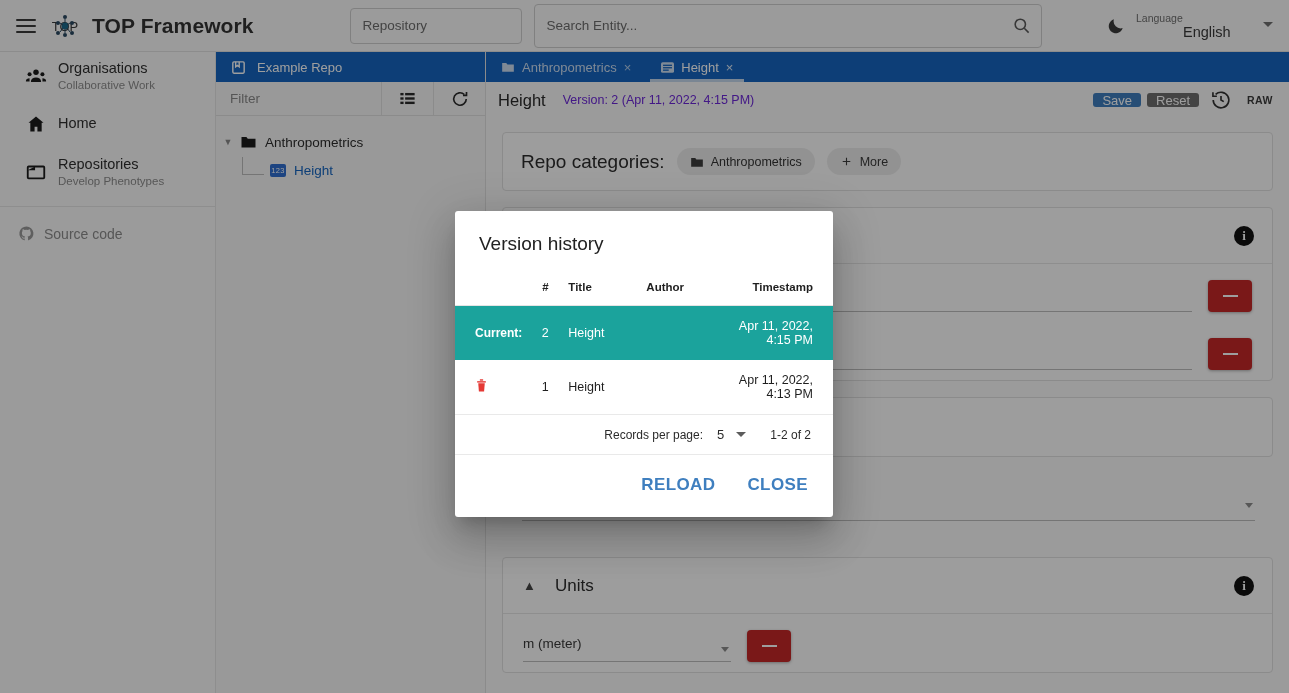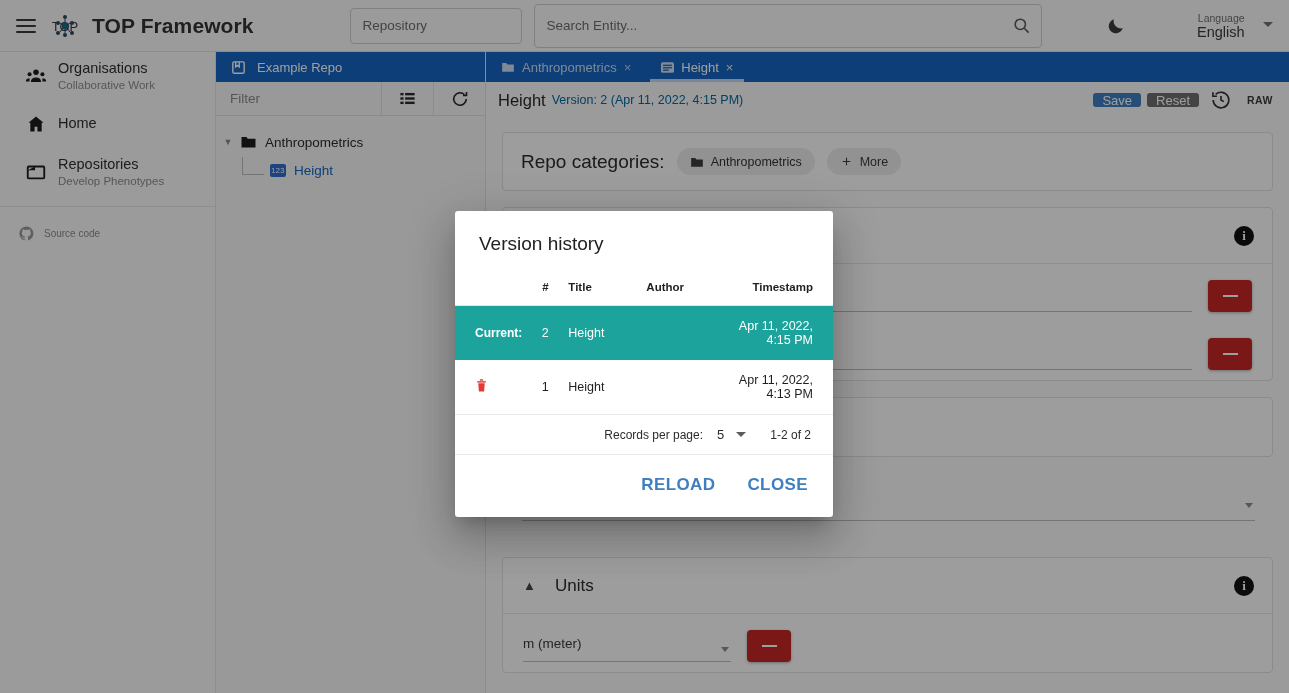--- a/index.html
+++ b/index.html
@@ -42,21 +42,21 @@
   }
   .search-box {
     margin-left: 12px; width: 508px; height: 44px;
     border: 1px solid #cfcfcf; border-radius: 4px;
     display: flex; align-items: center; padding: 0 10px 0 12px;
     font-size: 13.5px; color: #6d6d6d; background: #fafafa;
   }
   .search-box .ph { flex: 1; }
   .header-right {
     position: absolute; right: 0; top: 0; height: 52px; width: 209px;
-    display: flex; align-items: center; gap: 24px; padding-left: 26px; text-align: right;
+    display: flex; align-items: center; gap: 10px; padding-left: 26px;
   }
   .lang-block { line-height: 1.15; }
   .lang-label { font-size: 10.5px; color: #6f6f6f; }
   .lang-value { font-size: 14.5px; color: #3a3a3a; margin-left: 47px; }
   .caret-down {
     position: absolute; right: 16px; top: 22px;
     width: 0; height: 0; border-left: 5px solid transparent;
     border-right: 5px solid transparent; border-top: 5px solid #707070;
   }
 
@@ -65,21 +65,21 @@
     position: absolute; top: 52px; left: 0; width: 216px; bottom: 0;
     background: #fafafa; border-right: 1px solid #e6e6e6; z-index: 4;
   }
   .nav-item { display: flex; align-items: center; height: 48px; padding-left: 14px; cursor: pointer; }
   .nav-icon { width: 44px; display: flex; justify-content: center; align-items: center; flex: none; }
   .nav-text { line-height: 1.22; }
   .nav-title { font-size: 14.5px; color: #2f2f2f; }
   .nav-sub { font-size: 11.5px; color: #8c8c8c; }
   .nav-divider { margin: 10px 0 0 0; border-top: 1px solid #e6e6e6; }
   .source-code { display: flex; align-items: center; gap: 9px; padding: 18px 0 0 18px; cursor: pointer; }
-  .source-code span { font-size: 10px; color: #8c8c8c; }
+  .source-code span { font-size: 14px; color: #8c8c8c; }
 
   
   .tree-panel {
     position: absolute; top: 52px; left: 216px; width: 270px; bottom: 0;
     background: #f7f7f7; border-right: 1px solid #e0e0e0; z-index: 3;
   }
   .repo-bar {
     height: 30px; background: #1565c0; color: #fff;
     display: flex; align-items: center; gap: 10px; padding-left: 14px;
     font-size: 13px;
@@ -109,21 +109,21 @@
     display: flex; align-items: center; gap: 7px; padding: 0 15px;
     color: #cdddf1; font-size: 13px; cursor: pointer; position: relative;
   }
   .tab.active { color: #ffffff; }
   .tab.active::after {
     content: ""; position: absolute; left: 4px; right: 4px; bottom: 0; height: 3px; background: #c6d9ee;
   }
   .tab .x { font-size: 13px; opacity: .85; }
   .toolbar { height: 36px; display: flex; align-items: center; padding: 0 0 0 12px; background: #fafafa; }
   .tb-title { font-size: 16.5px; color: #2a2a2a; font-weight: 400; }
-  .tb-version { font-size: 12.5px; color: #0369a1; margin-left: 6px; }
+  .tb-version { font-size: 12.5px; color: #6d28d9; margin-left: 17px; }
   .tb-spacer { flex: 1; }
   .btn-save, .btn-reset {
     height: 14px; padding: 0 9px; border: none; border-radius: 3px;
     color: #fff; font-size: 13px; cursor: pointer; font-family: "Liberation Sans", sans-serif;
   }
   .btn-save { background: #3f7fbf; }
   .btn-reset { background: #6f6f6f; margin-left: 6px; }
   .tb-icon-btn { width: 44px; display: flex; align-items: center; justify-content: center; cursor: pointer; }
   .tb-raw { font-size: 10.5px; font-weight: 700; color: #3a3a3a; padding: 0 16px 0 4px; cursor: pointer; letter-spacing: .5px; }
 

